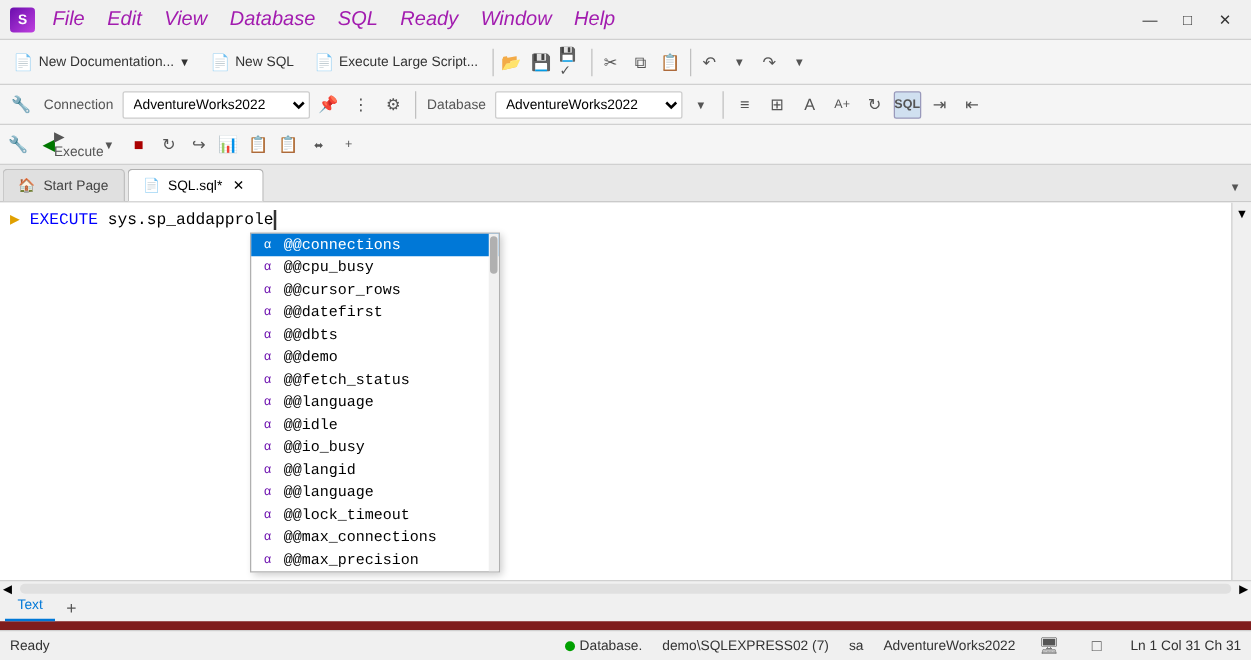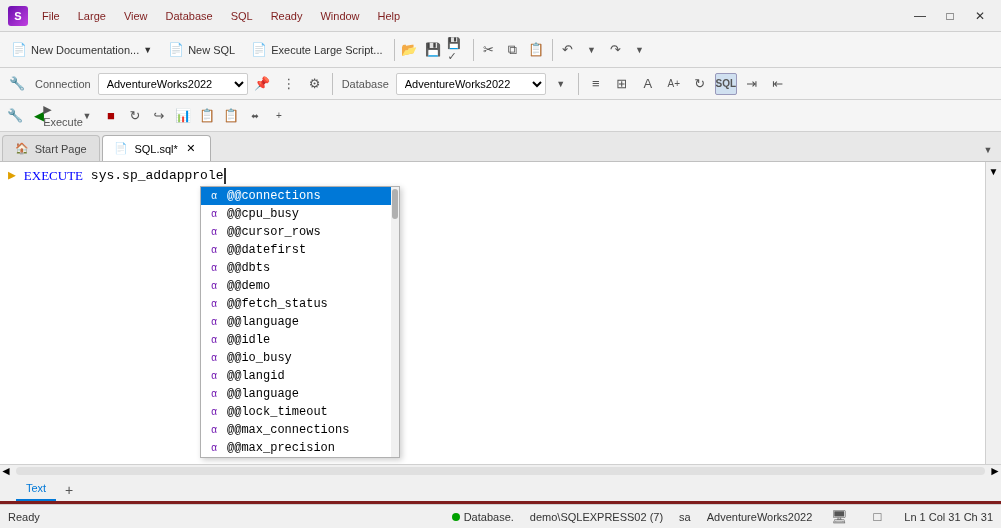--- a/index.html
+++ b/index.html
@@ -3,21 +3,21 @@
   <meta charset="utf-8">
   <style>
     * { box-sizing: border-box; margin: 0; padding: 0; }
     body { font-family: 'Segoe UI', Tahoma, Geneva, Verdana, sans-serif; font-size: 12px; background: #f0f0f0; overflow: hidden; width: 1001px; height: 528px; }
 
     
     .title-bar { height: 32px; background: #f0f0f0; display: flex; align-items: center; justify-content: space-between; padding: 0 8px; border-bottom: 1px solid #d0d0d0; }
     .title-bar-left { display: flex; align-items: center; gap: 6px; }
     .app-icon { width: 20px; height: 20px; background: linear-gradient(135deg, #6a0dad, #c040e0); border-radius: 3px; display: flex; align-items: center; justify-content: center; color: white; font-size: 11px; font-weight: bold; }
     .menu-bar { display: flex; gap: 2px; }
-    .menu-item { padding: 2px 8px; cursor: pointer; border-radius: 2px; font-size: 11px; color: #7f1d1d; }
+    .menu-item { padding: 2px 8px; cursor: pointer; border-radius: 2px; font-size: 16px; color: #a21caf; font-style: italic; }
     .title-bar-right { display: flex; gap: 4px; }
     .win-btn { width: 26px; height: 18px; display: flex; align-items: center; justify-content: center; cursor: pointer; border-radius: 2px; font-size: 12px; color: #333; }
 
     
     .toolbar { height: 36px; background: #f5f5f5; display: flex; align-items: center; padding: 0 4px; gap: 2px; border-bottom: 1px solid #d0d0d0; }
     .tb-btn { height: 28px; padding: 2px 6px; display: flex; align-items: center; gap: 4px; cursor: pointer; border-radius: 3px; border: 1px solid transparent; font-size: 11px; color: #333; white-space: nowrap; }
     .tb-btn-icon { width: 16px; height: 16px; display: flex; align-items: center; justify-content: center; font-size: 13px; }
     .tb-separator { width: 1px; height: 22px; background: #c0c0c0; margin: 0 2px; }
     .tb-label { font-size: 11px; color: #555; padding: 0 3px; }
 
@@ -29,42 +29,42 @@
 
     
     .tab-bar { height: 30px; background: #e8e8e8; display: flex; align-items: flex-end; padding: 0 2px; border-bottom: 1px solid #c0c0c0; }
     .tab { height: 26px; padding: 0 12px; display: flex; align-items: center; gap: 6px; cursor: pointer; border: 1px solid #c0c0c0; border-bottom: none; border-radius: 4px 4px 0 0; background: #e0e0e0; font-size: 11px; color: #444; margin-right: 2px; }
     .tab.active { background: white; border-color: #b0b0b0; color: #000; }
     .tab-close { width: 14px; height: 14px; display: flex; align-items: center; justify-content: center; border-radius: 2px; font-size: 11px; }
     .tab-icon { font-size: 11px; }
     .editor-content { padding: 4px 8px; font-family: 'Consolas', 'Courier New', monospace; font-size: 13px; line-height: 20px; }
     .editor-line { display: flex; align-items: center; }
     .line-number-marker { color: #e0a000; margin-right: 8px; font-size: 13px; }
-    .keyword { color: #0000ff; font-family: Liberation Serif, serif; }
+    .keyword { color: #0000ff; }
     .cursor-pos { display: inline-block; border-right: 2px solid #333; height: 16px; vertical-align: middle; }
 
     
     .autocomplete { position: absolute; top: 24px; left: 200px; width: 200px; background: white; border: 1px solid #b0b0b0; box-shadow: 2px 2px 6px rgba(0,0,0,0.2); z-index: 100; }
     .ac-item { display: flex; align-items: center; gap: 6px; padding: 2px 6px; font-family: 'Consolas', 'Courier New', monospace; font-size: 12px; cursor: pointer; white-space: nowrap; }
     .ac-item:first-child { background: #0078d7; color: white; }
     .ac-icon { width: 14px; height: 14px; display: flex; align-items: center; justify-content: center; font-size: 10px; flex-shrink: 0; }
     .ac-icon-var { color: #6a0dad; }
     .ac-icon-var-white { color: white; }
     .ac-scrollbar { position: absolute; right: 0; top: 0; width: 8px; height: 100%; background: #f0f0f0; }
     .ac-scrollbar-thumb { width: 6px; height: 30px; background: #b0b0b0; border-radius: 3px; margin: 2px auto; }
 
     
     .status-bar { height: 24px; background: #f0f0f0; display: flex; align-items: center; justify-content: space-between; padding: 0 8px; border-top: 1px solid #d0d0d0; font-size: 11px; color: #333; }
     .status-left { display: flex; align-items: center; gap: 8px; }
     .status-right { display: flex; align-items: center; gap: 16px; }
     .status-connected { display: flex; align-items: center; gap: 4px; color: #333; }
     .status-dot { width: 8px; height: 8px; border-radius: 50%; background: #00a000; }
 
     
-    .tab-panel { display: flex; align-items: flex-end; height: 28px; background: #f0f0f0; border-bottom: 3px solid #7f1d1d; padding: 0 16px; gap: 2px; }
+    .tab-panel { display: flex; align-items: flex-end; height: 28px; background: #f0f0f0; border-bottom: 7px solid #7f1d1d; padding: 0 4px; gap: 2px; }
     .bottom-tab { height: 24px; padding: 0 10px; display: flex; align-items: center; gap: 4px; cursor: pointer; font-size: 11px; color: #444; border-bottom: 2px solid transparent; }
     .bottom-tab.active { border-bottom: 2px solid #0078d7; color: #0078d7; }
 
     
     .h-scrollbar { height: 12px; background: #f0f0f0; border-top: 1px solid #d0d0d0; display: flex; align-items: center; }
     .h-scroll-track { flex: 1; height: 8px; background: #e0e0e0; margin: 0 4px; border-radius: 4px; }
 
     .editor-wrapper { display: flex; flex: 1; overflow: hidden; }
     .editor-main { flex: 1; position: relative; }
 
@@ -75,21 +75,21 @@
 </head>
 <body>
 
 <div class="page-wrapper">
 
   <div class="title-bar">
     <div class="title-bar-left">
       <div class="app-icon">S</div>
       <div class="menu-bar">
         <div class="menu-item">File</div>
-        <div class="menu-item">Large</div>
+        <div class="menu-item">Edit</div>
         <div class="menu-item">View</div>
         <div class="menu-item">Database</div>
         <div class="menu-item">SQL</div>
         <div class="menu-item">Ready</div>
         <div class="menu-item">Window</div>
         <div class="menu-item">Help</div>
       </div>
     </div>
     <div class="title-bar-right">
       <div class="win-btn">—</div>

